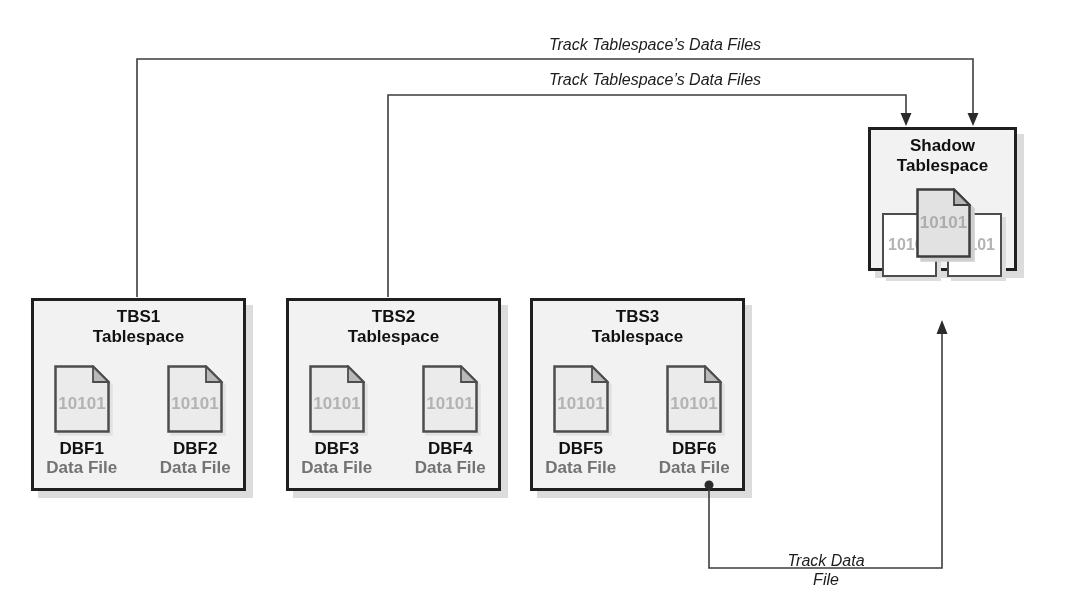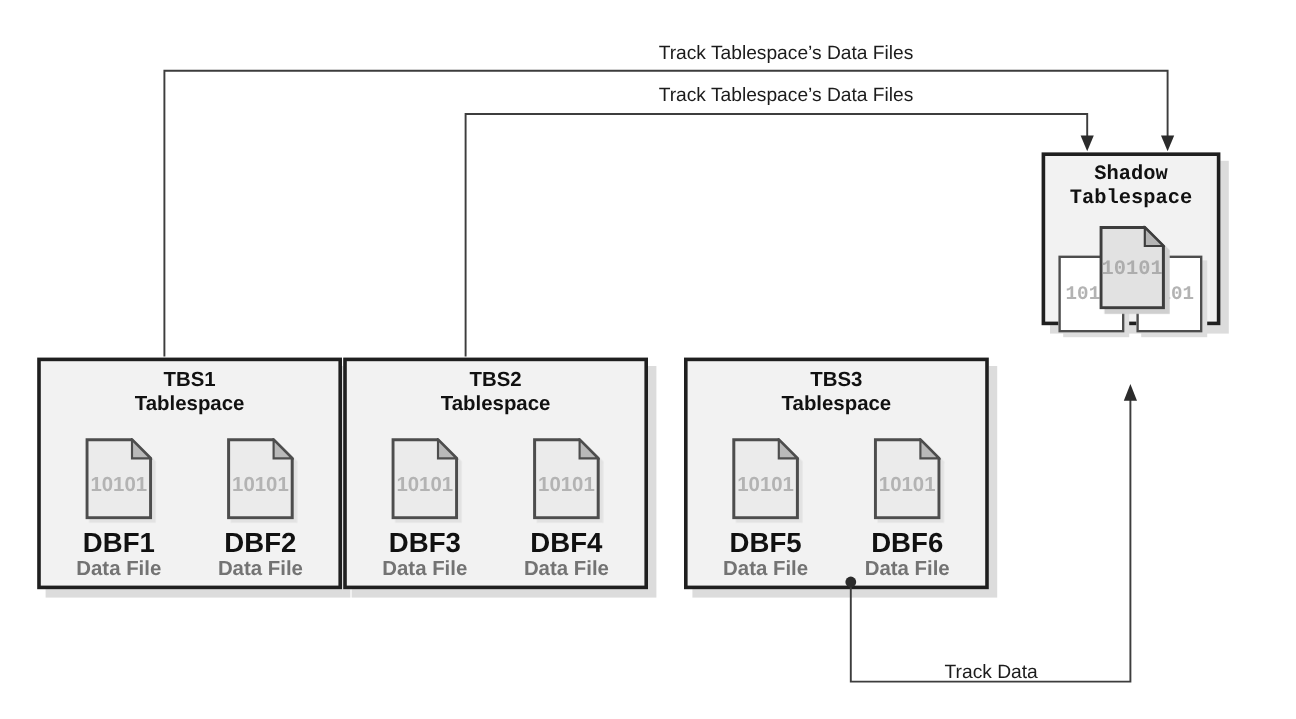--- a/index.html
+++ b/index.html
@@ -1,52 +1,51 @@
 <!DOCTYPE html>
 <html><head>
 <meta charset="utf-8">
 <style>
   html,body { margin:0; padding:0; background:#ffffff; }
   body { width:1080px; height:599px; font-family:"Liberation Sans", sans-serif; }
   .stage { position:relative; width:1080px; height:599px; background:#fff; overflow:hidden; }
 
   
   .tbs-box {
-    position:absolute; top:298px; width:254px; height:193px;
+    position:absolute; top:298px; width:215px; height:193px;
     background:#f2f2f2; border:3px solid #1f1f1f; box-sizing:border-box;
     box-shadow:7px 7px 0 0 #dcdcdc;
   }
   .shadow-box {
     position:absolute; left:868px; top:127px; width:149px; height:144px;
     background:#f2f2f2; border:3px solid #1f1f1f; box-sizing:border-box;
     box-shadow:7px 7px 0 0 #dcdcdc;
-    font-family:Liberation Mono, monospace;
   }
   .box-title { margin-top:6px; text-align:center; font-weight:bold; font-size:17px; line-height:1.18; color:#111; }
 
   .files { position:absolute; left:0; right:0; top:64px; display:flex; justify-content:center; gap:18px; }
   .file { width:100px; display:flex; flex-direction:column; align-items:center; }
   .doc-svg { display:block; filter:drop-shadow(3px 3px 0 #e2e2e2); }
-  .file-name { margin-top:7px; font-weight:bold; font-size:23px; line-height:1.1; color:#111; }
+  .file-name { margin-top:7px; font-weight:bold; font-size:17px; line-height:1.1; color:#111; }
   .file-sub  { font-weight:bold; font-size:17px; line-height:1.1; color:#737373; text-align:center; }
 
   
   .sb-rect {
     position:absolute; top:83px; width:55px; height:64px; background:#ffffff;
     border:2px solid #4d4d4d; box-sizing:border-box; box-shadow:4px 4px 0 0 #dddddd;
   }
   .sb-rect.left  { left:11px; }
   .sb-rect.right { left:76px; }
   .sb-glyph { position:absolute; top:50%; transform:translateY(-50%); font-weight:bold; font-size:16px; color:#b3b3b3; white-space:nowrap; }
   .sb-glyph.gl-left  { left:4px; }
   .sb-glyph.gl-right { right:5px; }
   .sb-doc { position:absolute; left:45px; top:58px; filter:drop-shadow(4px 4px 0 #cfcfcf); }
 
   
-  .conn-label { position:absolute; font-size:16px; color:#1c1c1c; text-align:center; line-height:1.2; }
+  .conn-label { position:absolute; font-size:16px; color:#1c1c1c; text-align:center; line-height:1.2;font-style:italic; }
   .lbl-track1 { left:520px; top:35px;  width:270px; }
   .lbl-track2 { left:520px; top:70px;  width:270px; }
   .lbl-track3 { left:756px; top:551px; width:140px; }
 
   .connectors { position:absolute; left:0; top:0; pointer-events:none; }
 </style>
 </head>
 <body>
 
 <div class="stage">
@@ -98,21 +97,21 @@
           <path d="M1.5 1.5 H39 L54.5 17 V66.5 H1.5 Z" fill="#ebebeb" stroke="#4d4d4d" stroke-width="2.5"></path>
           <path d="M39 1.5 V17 H54.5 Z" fill="#b9b9b9" stroke="#4d4d4d" stroke-width="1.8"></path>
           <text x="28" y="44" text-anchor="middle" font-size="17" font-weight="bold" fill="#b3b3b3">10101</text>
         </svg>
         <div class="file-name">DBF4</div>
         <div class="file-sub">Data File</div>
       </div>
     </div>
   </div>
 
-  <div class="tbs-box" style="left:570px">
+  <div class="tbs-box" style="left:530px">
     <div class="box-title">
       <div>TBS3</div>
       <div>Tablespace</div>
     </div>
     <div class="files">
       <div class="file">
         <svg class="doc-svg" width="56" height="68" viewBox="0 0 56 68">
           <path d="M1.5 1.5 H39 L54.5 17 V66.5 H1.5 Z" fill="#ebebeb" stroke="#4d4d4d" stroke-width="2.5"></path>
           <path d="M39 1.5 V17 H54.5 Z" fill="#b9b9b9" stroke="#4d4d4d" stroke-width="1.8"></path>
           <text x="28" y="44" text-anchor="middle" font-size="17" font-weight="bold" fill="#b3b3b3">10101</text>
@@ -147,20 +146,21 @@
       <path d="M1.5 1.5 H38 L53.5 17 V68.5 H1.5 Z" fill="#e2e2e2" stroke="#3d3d3d" stroke-width="2.5"></path>
       <path d="M38 1.5 V17 H53.5 Z" fill="#b5b5b5" stroke="#3d3d3d" stroke-width="1.8"></path>
       <text x="27.5" y="40" text-anchor="middle" font-size="17" font-weight="bold" fill="#adadad">10101</text>
     </svg>
   </div>
 
   <div class="conn-label lbl-track1">Track Tablespace’s Data Files</div>
   <div class="conn-label lbl-track2">Track Tablespace’s Data Files</div>
   <div class="conn-label lbl-track3">
     <div>Track Data</div>
+    <div>File</div>
   </div>
 
   <svg class="connectors" width="1080" height="599" viewBox="0 0 1080 599">
     <g stroke="#3d3d3d" stroke-width="1.6" fill="none">
       <polyline points="137,297 137,59 973,59 973,115"></polyline>
       <polyline points="388,297 388,95 906,95 906,115"></polyline>
       <polyline points="709,485 709,568 942,568 942,333"></polyline>
     </g>
     <g fill="#2b2b2b" stroke="none">
       <polygon points="973,126 967.5,113 978.5,113"></polygon>

